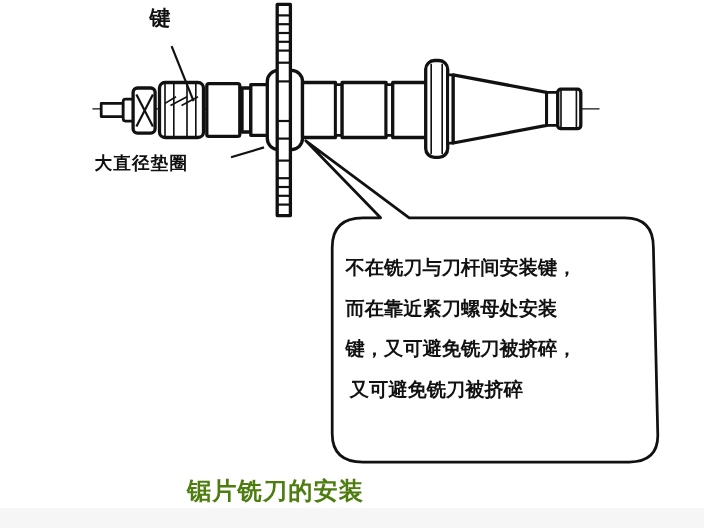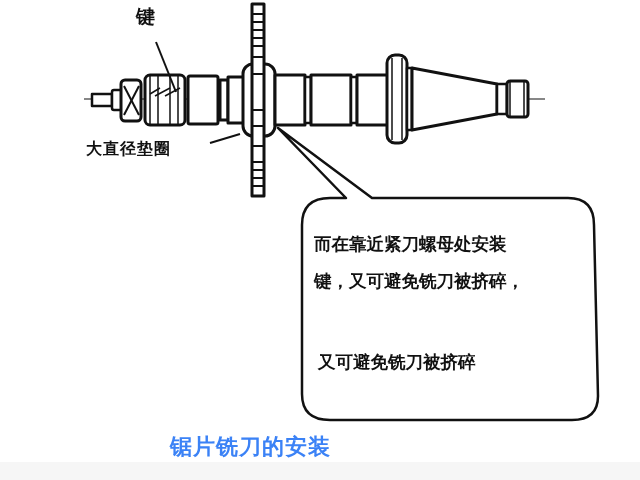--- a/index.html
+++ b/index.html
@@ -16,21 +16,21 @@
     .label {
       position: absolute; font-weight: bold; color: #111; white-space: nowrap;
     }
     .label-key { left: 136px; top: 4px; font-size: 19px; }
     .label-washer { left: 86px; top: 139px; font-size: 16px; letter-spacing: 1px; }
     .callout-text {
       position: absolute; left: 314px; top: 226px; width: 280px;
       font-size: 17.5px; font-weight: bold; color: #111; line-height: 37px;
     }
     .callout-line { display: block; white-space: nowrap; }
-    .callout-line.indent { padding-left: 4px; margin-top: 44px; }
+    .callout-line.indent { padding-left: 4px; }
     .title {
       position: absolute; left: 170px; top: 432px; font-size: 22px;
       font-weight: bold; letter-spacing: 1px;
     }
   </style>
 </head>
 <body>
 
 <div class="bottom-band"></div>
 
@@ -108,18 +108,19 @@
     <line x1="210" y1="143" x2="240" y2="134" stroke-width="2"></line>
 
     <path d="M 346 198 L 278 128 L 372 198 L 568 198 Q 594 198 594 225 L 598 396 Q 598 420 572 420 L 330 420 Q 302 420 302 394 L 302 225 Q 302 198 330 198 Z" stroke-width="2.5" fill="#fff"></path>
   </g>
 </svg>
 
 <div class="label label-key">键</div>
 <div class="label label-washer">大直径垫圈</div>
 
 <div class="callout-text">
+  <span class="callout-line">不在铣刀与刀杆间安装键，</span>
   <span class="callout-line">而在靠近紧刀螺母处安装</span>
   <span class="callout-line">键，又可避免铣刀被挤碎，</span>
   <span class="callout-line indent">又可避免铣刀被挤碎</span>
 </div>
 
-<div class="title" style="color:#3b82f6;">锯片铣刀的安装</div>
+<div class="title" style="color:#4d7c0f;">锯片铣刀的安装</div>
 
 </body></html>

